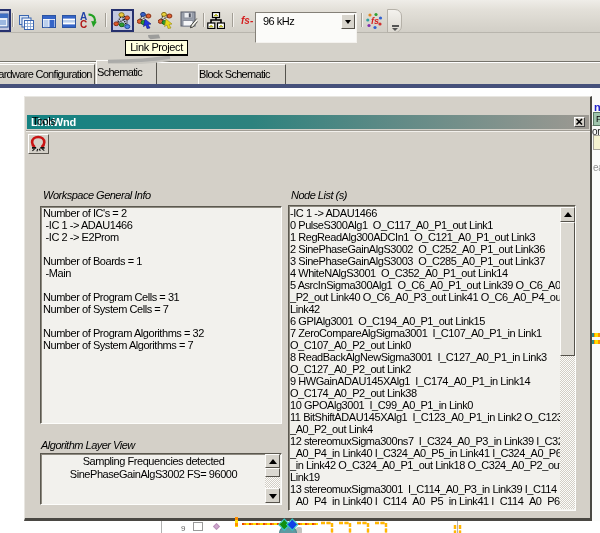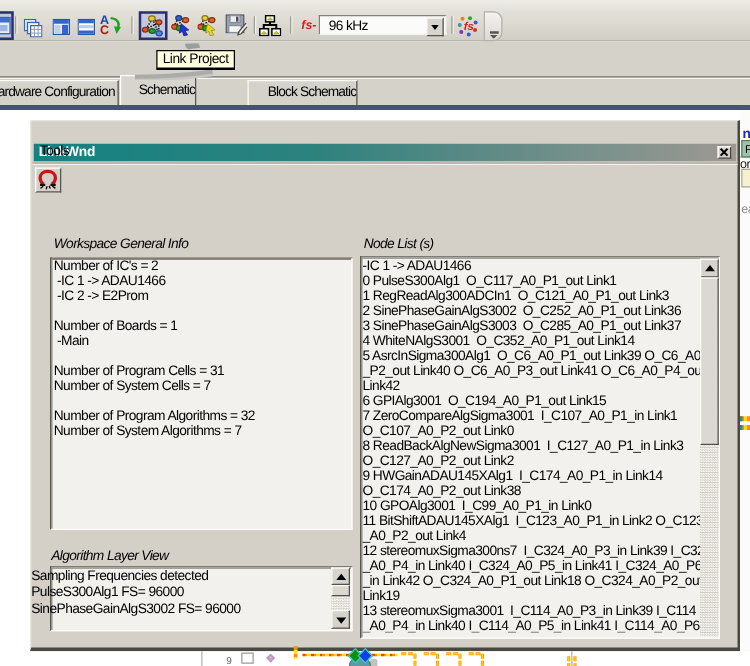--- a/index.html
+++ b/index.html
@@ -9,21 +9,21 @@
 #stage { position:relative; width:600px; height:533px; }
 .t11 { font-size:11px; letter-spacing:-0.5px; color:#000; white-space:nowrap; }
 .list { font-size:11px; letter-spacing:-0.45px; color:#000; white-space:pre; line-height:12px; }
 
 #toolbar { left:0; top:0; width:600px; height:33px;
   background:linear-gradient(#efede8, #e3e0d9 30%, #d9d6ce 70%, #d2cfc7);
   border-bottom:1px solid #b8b5ad; }
 #midband { left:0; top:33px; width:600px; height:29px; background:#d5d2ca; border-bottom:1px solid #75736b; }
 #tabstrip { left:0; top:63px; width:600px; height:21px; background:#d5d2ca; }
 #navyline { left:0; top:84px; width:600px; height:4px; background:#46517b; }
-.tab { position:absolute; background:#d5d2ca; border-left:1px solid #fcfbf9; border-top:1px solid #fcfbf9; border-right:1px solid #55534d; font-size:11px; letter-spacing:-0.7px; color:#000; text-align:right; white-space:nowrap; overflow:hidden; }
+.tab { position:absolute; background:#d5d2ca; border-left:1px solid #fcfbf9; border-top:1px solid #fcfbf9; border-right:1px solid #55534d; font-size:11px; letter-spacing:-0.7px; color:#000; text-align:left; white-space:nowrap; overflow:hidden; }
 
 .vsep { position:absolute; width:2px; border-left:1px solid #a29e95; border-right:1px solid #f4f2ee; }
 
 #win { left:24px; top:96px; width:568px; height:425px; background:#d4d0c8;
   border-left:1px solid #e8e6e1; border-top:1px solid #e8e6e1;
   border-right:2px solid #4a4843; border-bottom:3px solid #4a4843; }
 #titlebar { left:2px; top:2px; width:562px; height:14px;
   background:linear-gradient(to right, #148282, #2d827e 40%, #5f8a86 65%, #9d9992);margin-top:16px; }
 #titletext { left:4px; top:1px; font-size:11px; font-weight:bold; color:#fff; letter-spacing:-0.2px; }
 #xbtn { left:547px; top:2px; width:11px; height:10px; background:#d4d0c8;
@@ -141,21 +141,21 @@
       <path d="M7,4 L9,2 L11,4 Z" fill="#d8d820" stroke="#808010" stroke-width="0.5"></path>
       <rect x="0.8" y="11" width="7" height="5.5" fill="#fff" stroke="#000" stroke-width="1.2"></rect>
       <path d="M2.2,15 L4.2,13 L6.2,15 Z" fill="#d8d820" stroke="#808010" stroke-width="0.5"></path>
       <rect x="10.5" y="11" width="7" height="5.5" fill="#fff" stroke="#000" stroke-width="1.2"></rect>
       <path d="M12,15 L14,13 L16,15 Z" fill="#d8d820" stroke="#808010" stroke-width="0.5"></path>
     </svg>
     <div class="vsep" style="left:232px; top:13px; height:14px;"></div>
 
     <div class="abs" style="left:241px; top:15px; font-size:10px; font-weight:bold; font-style:italic; color:#d42020;">fs-</div>
 
-    <div class="abs" style="left:255px; top:12px; width:102px; height:16px; background:#fbfbf9; border:1px solid; border-color:#848078 #f4f2ee #f4f2ee #848078;">
+    <div class="abs" style="left:255px; top:12px; width:102px; height:31px; background:#fbfbf9; border:1px solid; border-color:#848078 #f4f2ee #f4f2ee #848078;">
       <div class="abs t11" style="left:7px; top:2px;">96 kHz</div>
       <div class="abs" style="right:1px; top:1px; width:14px; height:15px; background:#d8d5cd; border:1px solid; border-color:#fdfcfa #55524b #55524b #fdfcfa;">
         <div class="tri-dn" style="left:3px; top:5px; border-left-width:3.5px; border-right-width:3.5px; border-top-width:4px;"></div>
       </div>
     </div>
     <div class="vsep" style="left:361px; top:13px; height:14px;"></div>
 
     <svg class="abs" style="left:366px; top:12px;" width="17" height="18" viewBox="0 0 17 18">
       <circle cx="4" cy="3" r="1.6" fill="#e08820"></circle>
         <circle cx="10" cy="2.5" r="1.6" fill="#30a030"></circle>
@@ -207,21 +207,21 @@
     <div class="abs list" id="nodelist" style="left:265px; top:110px; width:270px; height:299px; overflow:hidden;"><div>-IC 1 -&gt; ADAU1466</div><div>0 PulseS300Alg1&nbsp; O_C117_A0_P1_out Link1</div><div>1 RegReadAlg300ADCIn1&nbsp; O_C121_A0_P1_out Link3</div><div>2 SinePhaseGainAlgS3002&nbsp; O_C252_A0_P1_out Link36</div><div>3 SinePhaseGainAlgS3003&nbsp; O_C285_A0_P1_out Link37</div><div>4 WhiteNAlgS3001&nbsp; O_C352_A0_P1_out Link14</div><div>5 AsrcInSigma300Alg1&nbsp; O_C6_A0_P1_out Link39 O_C6_A0</div><div>_P2_out Link40 O_C6_A0_P3_out Link41 O_C6_A0_P4_out</div><div>Link42</div><div>6 GPIAlg3001&nbsp; O_C194_A0_P1_out Link15</div><div>7 ZeroCompareAlgSigma3001&nbsp; I_C107_A0_P1_in Link1</div><div>O_C107_A0_P2_out Link0</div><div>8 ReadBackAlgNewSigma3001&nbsp; I_C127_A0_P1_in Link3</div><div>O_C127_A0_P2_out Link2</div><div>9 HWGainADAU145XAlg1&nbsp; I_C174_A0_P1_in Link14</div><div>O_C174_A0_P2_out Link38</div><div>10 GPOAlg3001&nbsp; I_C99_A0_P1_in Link0</div><div>11 BitShiftADAU145XAlg1&nbsp; I_C123_A0_P1_in Link2 O_C123</div><div>_A0_P2_out Link4</div><div>12 stereomuxSigma300ns7&nbsp; I_C324_A0_P3_in Link39 I_C324</div><div>_A0_P4_in Link40 I_C324_A0_P5_in Link41 I_C324_A0_P6</div><div>_in Link42 O_C324_A0_P1_out Link18 O_C324_A0_P2_out</div><div>Link19</div><div>13 stereomuxSigma3001&nbsp; I_C114_A0_P3_in Link39 I_C114</div><div>_A0_P4_in Link40 I_C114_A0_P5_in Link41 I_C114_A0_P6</div></div>
 
     <div class="sbtrack" style="left:535px; top:110px; width:15px; height:302px;"></div>
     <div class="sbbtn" style="left:535px; top:110px; width:15px; height:15px;">
         <div class="tri-up" style="left:3px; top:4px;"></div>
       </div>
     <div class="sbthumb" style="left:535px; top:125px; width:15px; height:134px;"></div>
 
     <div class="grouplabel" style="left:16px; top:342px;">Algorithm Layer View</div>
     <div class="sunken" style="left:15px; top:356px; width:242px; height:52px;"></div>
-    <div class="abs list" id="algolist" style="line-height:13.2px; left:0; top:358px; width:221px; overflow:hidden;"><div>Sampling Frequencies detected</div><div>PulseS300Alg1 FS= 96000</div><div>SinePhaseGainAlgS3002 FS= 96000</div></div>
+    <div class="abs list" id="algolist" style="line-height:13.2px; left:18px; top:358px; width:221px; overflow:hidden;text-align:center;"><div>Sampling Frequencies detected</div><div>SinePhaseGainAlgS3002 FS= 96000</div></div>
 
     <div class="sbtrack" style="left:240px; top:357px; width:15px; height:49px;"></div>
     <div class="sbbtn" style="left:240px; top:357px; width:15px; height:14px;">
         <div class="tri-up" style="left:3px; top:4px;"></div>
       </div>
     <div class="sbthumb" style="left:240px; top:371px; width:15px; height:9px;"></div>
     <div class="sbbtn" style="left:240px; top:391px; width:15px; height:15px;">
         <div class="tri-dn" style="left:3px; top:5px;"></div>
       </div>
   </div>

